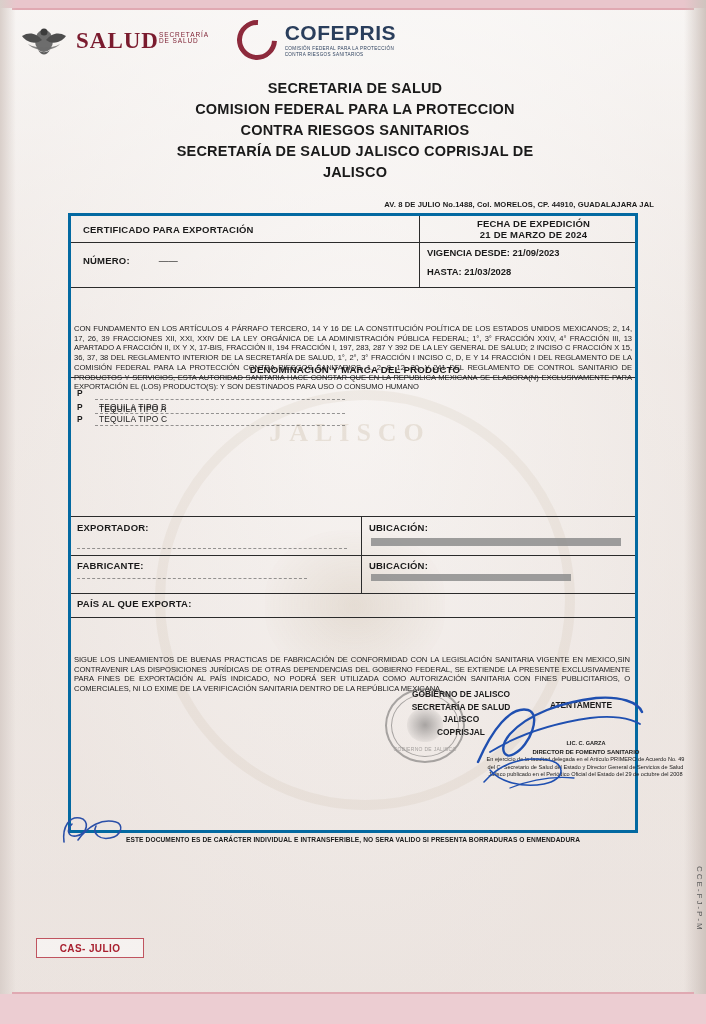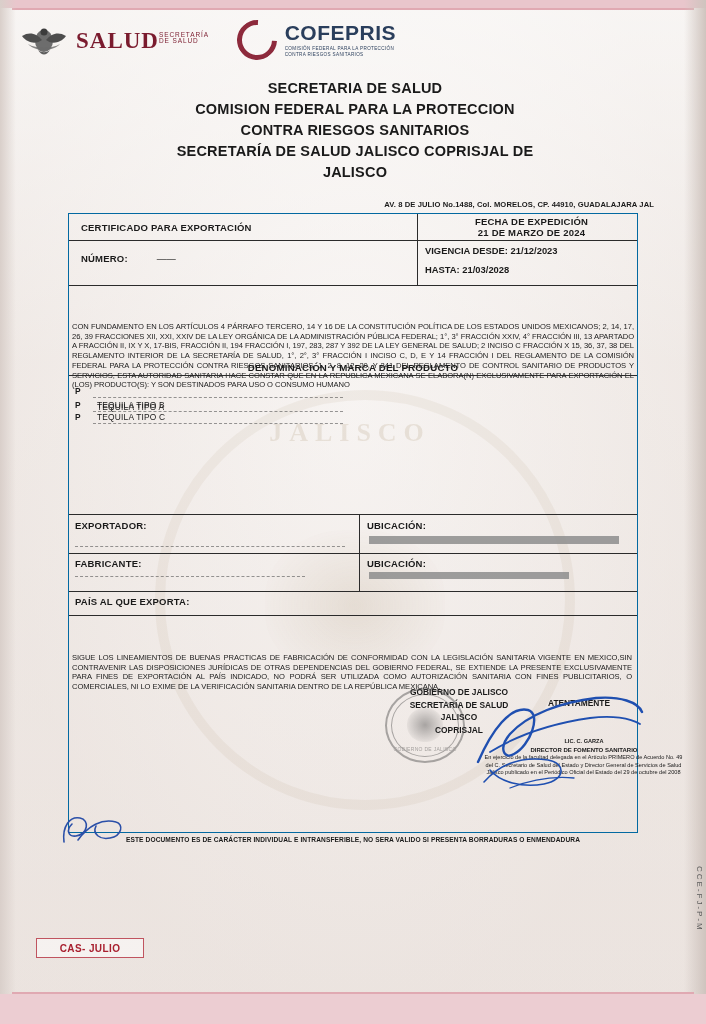--- a/index.html
+++ b/index.html
@@ -145,21 +145,21 @@
     font-weight: bold;
     letter-spacing: 0.1px;
   }
 
   
   .form-box {
     position: absolute;
     left: 68px; top: 213px;
     width: 570px;
     height: 620px;
-    border: 1px solid #0369a1;
+    border: 3px solid #0369a1;
     box-sizing: border-box;
   }
   .cell-label {
     font-size: 9.5px;
     font-weight: bold;
     letter-spacing: 0.2px;
   }
   .vline {
     position: absolute;
     width: 1px;
@@ -405,21 +405,21 @@
     <div class="vline" style="left:348px; top:0; height:71px;"></div>
     <div class="cell-label txt" style="left:12px; top:8px;">CERTIFICADO PARA EXPORTACIÓN</div>
     <div class="cell-label txt" style="left:360px; top:2px; width:205px; text-align:center;">FECHA DE EXPEDICIÓN</div>
     <div class="cell-label txt" style="left:360px; top:13px; width:205px; text-align:center;">21 DE MARZO DE 2024</div>
 
     <div class="hline" style="top:71px;"></div>
     <div class="cell-label txt" style="left:12px; top:39px;">
       <span>NÚMERO:</span>
       <span style="font-weight:normal; margin-left:26px;">——</span>
     </div>
-    <div class="vigencia" style="left:356px; top:31px;">VIGENCIA DESDE: 21/12/2023</div>
+    <div class="vigencia" style="left:356px; top:31px;">VIGENCIA DESDE: 21/09/2023</div>
     <div class="vigencia" style="left:356px; top:50px;">HASTA: 21/03/2028</div>
 
     <div class="legal" style="left:3px; right:3px; top:74px;">CON FUNDAMENTO EN LOS ARTÍCULOS 4 PÁRRAFO TERCERO, 14 Y 16 DE LA CONSTITUCIÓN POLÍTICA DE LOS ESTADOS UNIDOS MEXICANOS; 2, 14, 17, 26, 39 FRACCIONES XII, XXI, XXIV DE LA LEY ORGÁNICA DE LA ADMINISTRACIÓN PÚBLICA FEDERAL; 1°, 3° FRACCIÓN XXIV, 4° FRACCIÓN III, 13 APARTADO A FRACCIÓN II, IX Y X, 17-BIS, FRACCIÓN II, 194 FRACCIÓN I, 197, 283, 287 Y 392 DE LA LEY GENERAL DE SALUD; 2 INCISO C FRACCIÓN X 15, 36, 37, 38 DEL REGLAMENTO INTERIOR DE LA SECRETARÍA DE SALUD, 1°, 2°, 3° FRACCIÓN I INCISO C, D, E Y 14 FRACCIÓN I DEL REGLAMENTO DE LA COMISIÓN FEDERAL PARA LA PROTECCIÓN CONTRA RIESGOS SANITARIOS, 1, 2, 8, 12, 20, Y 241 DEL REGLAMENTO DE CONTROL SANITARIO DE PRODUCTOS Y SERVICIOS, ESTA AUTORIDAD SANITARIA HACE CONSTAR QUE EN LA REPUBLICA MEXICANA SE ELABORA(N) EXCLUSIVAMENTE PARA EXPORTACIÓN EL (LOS) PRODUCTO(S): Y SON DESTINADOS PARA USO O CONSUMO HUMANO</div>
 
     <div class="center-bold txt" style="left:0; width:568px; top:148px;">DENOMINACIÓN Y MARCA DEL PRODUCTO</div>
     <div class="hline" style="top:161px;"></div>
 
     <div class="prod-tick" style="left:6px; top:172px;">P</div>
     <div class="prod-line" style="left:28px; top:188px;">TEQUILA TIPO A</div>
     <div class="dashline" style="left:24px; top:183px; width:250px;"></div>

